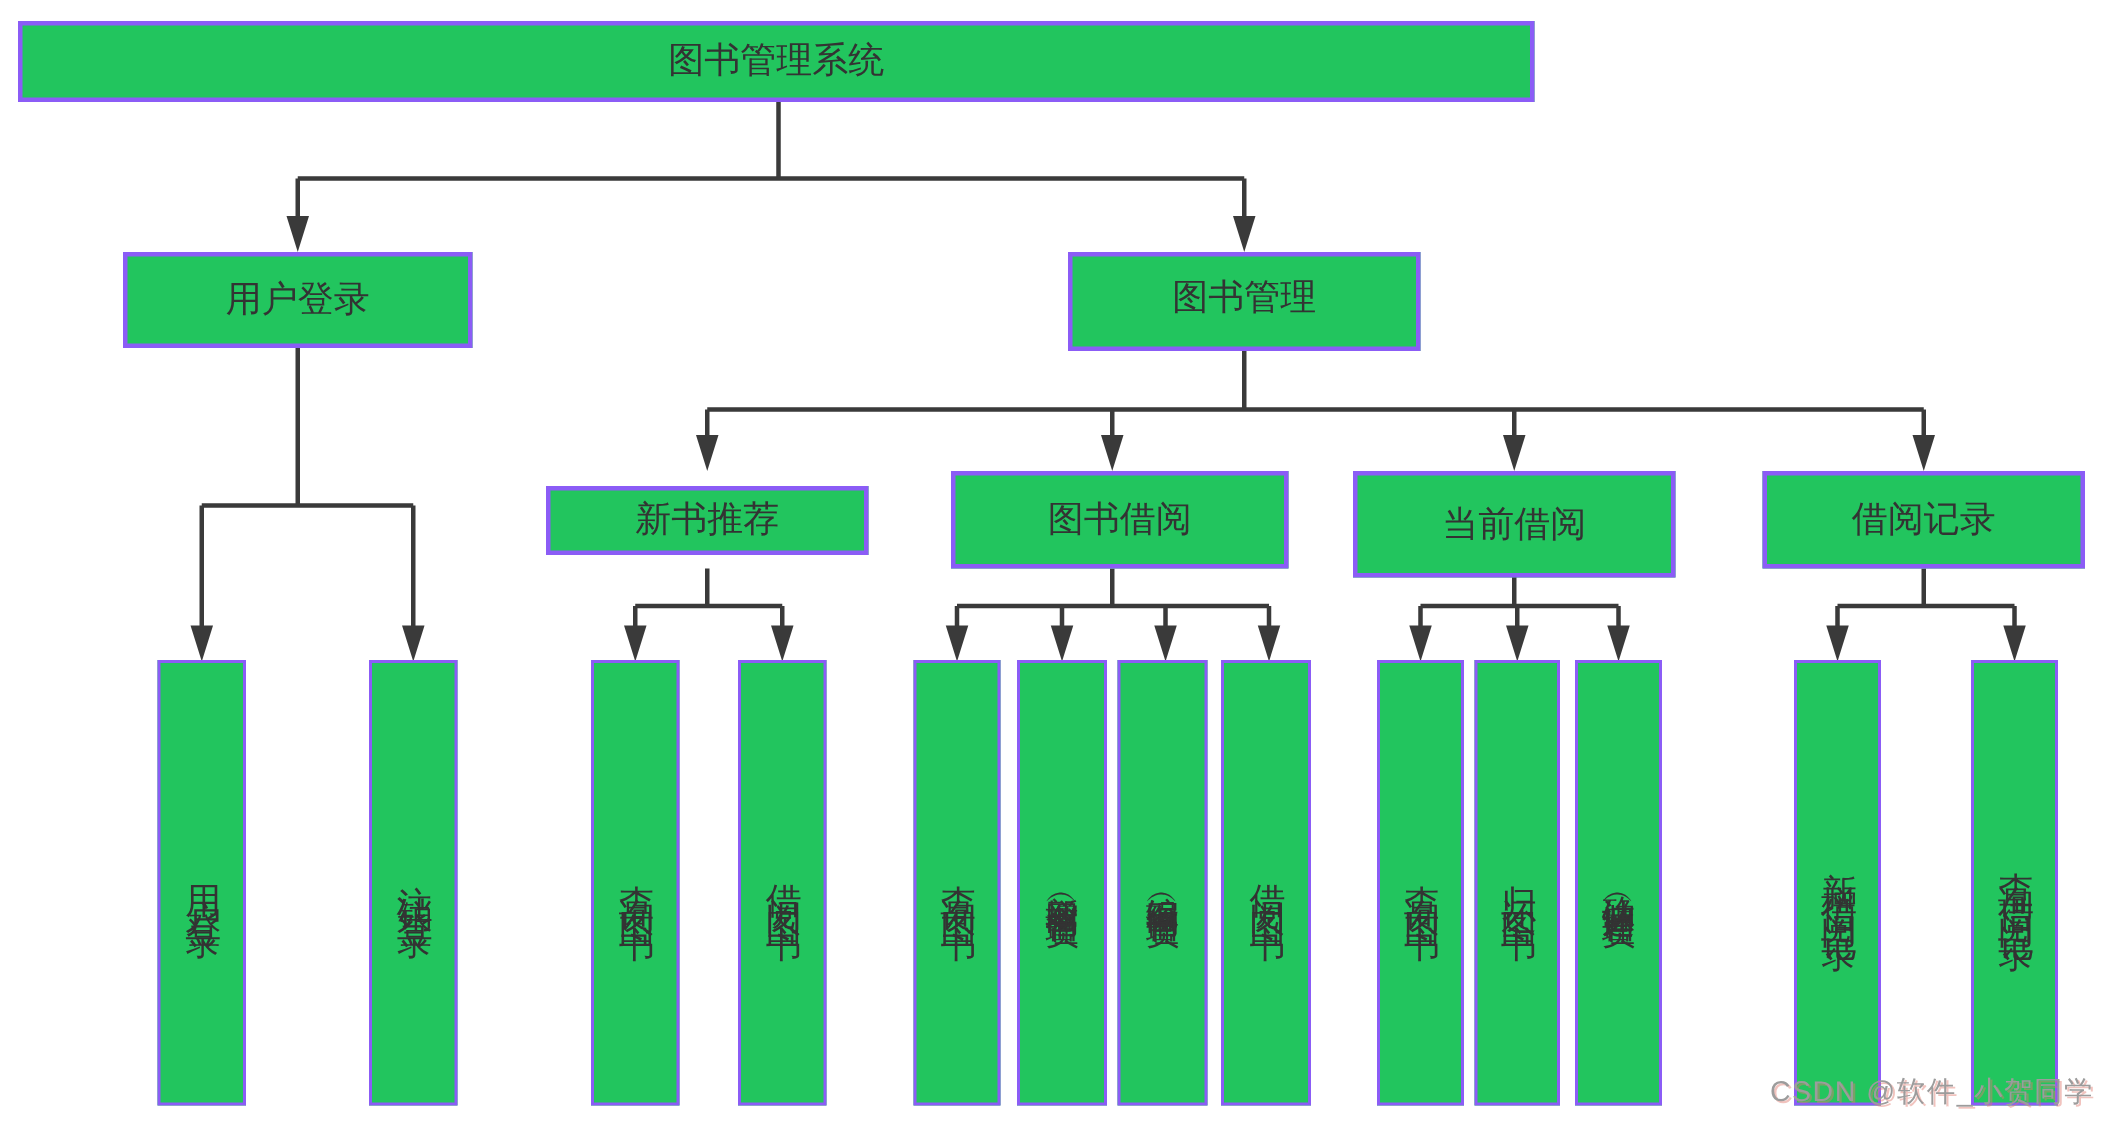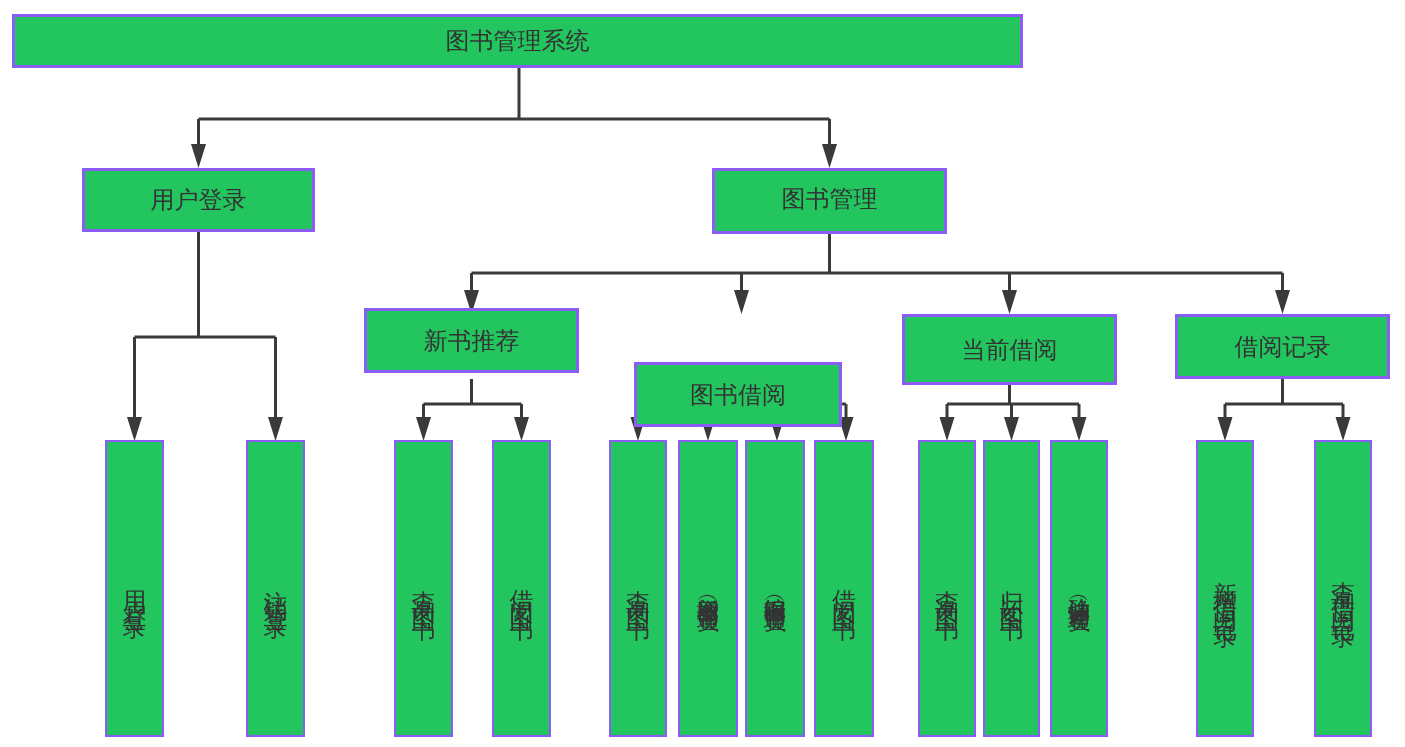--- a/index.html
+++ b/index.html
@@ -94,24 +94,24 @@
     <span>图书管理系统</span>
   </div>
 
   <div class="node" style="left:82px; top:168px; width:233px; height:64px;">
     <span>用户登录</span>
   </div>
   <div class="node" style="left:712px; top:168px; width:235px; height:66px;font-family:Liberation Mono, monospace;">
     <span>图书管理</span>
   </div>
 
-  <div class="node" style="left:364px; top:308px; width:215px; height:65px;">
+  <div class="node" style="left:364px; top:324px; width:215px; height:46px;">
     <span>新书推荐</span>
   </div>
-  <div class="node" style="left:634px; top:314px; width:208px; height:65px;margin-top:48px;">
+  <div class="node" style="left:634px; top:314px; width:225px; height:65px;">
     <span>图书借阅</span>
   </div>
   <div class="node" style="left:902px; top:314px; width:215px; height:71px;">
     <span>当前借阅</span>
   </div>
   <div class="node" style="left:1175px; top:314px; width:215px; height:65px;">
     <span>借阅记录</span>
   </div>
 
   <div class="node leaf" style="left:105px; width:59px;">
@@ -151,14 +151,15 @@
     <span>确认归还（管理员）</span>
   </div>
 
   <div class="node leaf" style="left:1196px; width:58px;">
     <span>新增借阅记录</span>
   </div>
   <div class="node leaf" style="left:1314px; width:58px;">
     <span>查询借阅记录</span>
   </div>
 
+  <div class="watermark">CSDN @软件_小贺同学</div>
 
 </div>
 
 </body></html>

